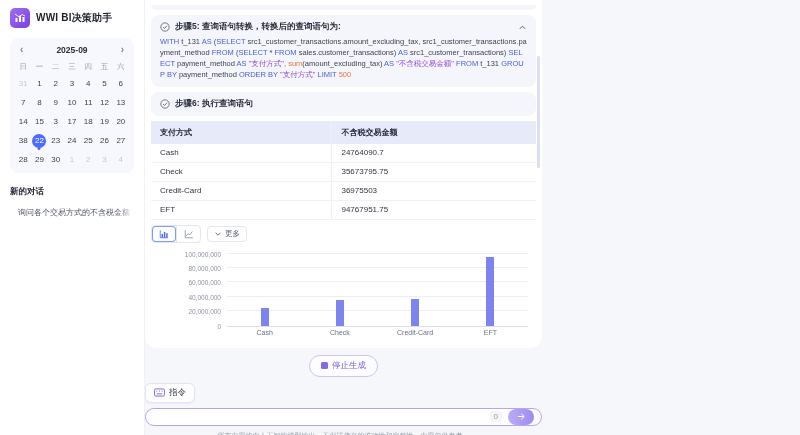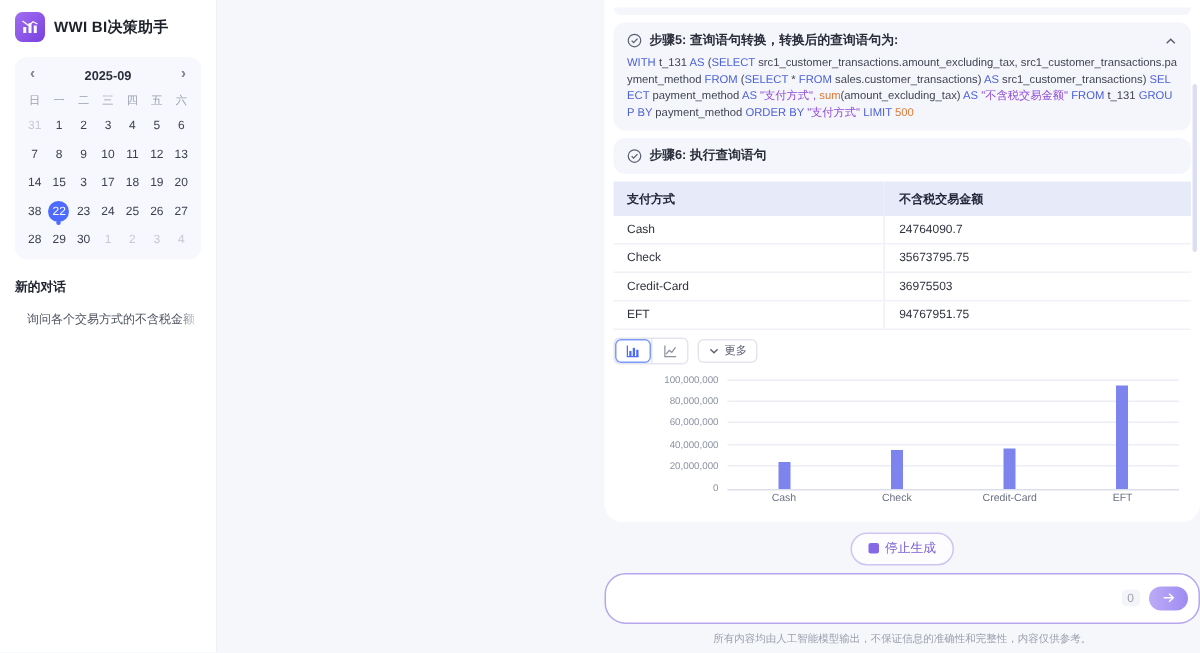--- a/index.html
+++ b/index.html
@@ -25,21 +25,21 @@
   .cal-day .dot { position:absolute; bottom:0; left:50%; transform:translateX(-50%); width:3px; height:3px; border-radius:50%; background:#4d6bfe; }
   .history-title { margin-top:13px; font-size:8.5px; font-weight:bold; color:#1f232e; }
   .history-item { margin-top:9px; padding-left:8px; font-size:8px; color:#4d5360; white-space:nowrap; overflow:hidden; position:relative; cursor:pointer; }
   .history-item::after { content:""; position:absolute; right:0; top:0; bottom:0; width:16px; background:linear-gradient(90deg,rgba(255,255,255,0),#fff); }
   .sidebar-footer { position:absolute; left:10px; right:10px; bottom:10px; display:flex; align-items:center; }
   .avatar { width:16px; height:16px; border-radius:50%; background:#dde7fb; display:flex; align-items:center; justify-content:center; cursor:pointer; }
   .login-label { margin-left:6px; font-size:8.5px; color:#3c4250; cursor:pointer; }
   .collapse-btn { margin-left:auto; display:flex; cursor:pointer; }
 
   
-  .main { flex:1; display:flex; flex-direction:column; align-items:flex-end; overflow:hidden; }
+  .main { flex:1; display:flex; flex-direction:column; align-items:flex-start; overflow:hidden; }
   .chat-card { width:397px; background:#fff; border-radius:0 0 12px 12px; padding:5px 6px 6px; position:relative; }
   .stub { height:5px; background:#f5f6fb; border-radius:0 0 8px 8px; }
   .step { margin-top:5px; background:#f5f6fb; border-radius:8px; padding:6px 9px; }
   .step-header { display:flex; align-items:center; gap:5px; font-size:8.5px; color:#2a2e3a; font-weight:bold; }
   .step-header .chev { margin-left:auto; display:flex; cursor:pointer; }
   .sql { margin-top:4px; font-size:7.5px; line-height:1.45; color:#3f4452; word-break:break-all; }
   .sql .kw { color:#4a5fd8; } .sql .id { color:#3f4452; } .sql .str { color:#8f49d6; }
   .sql .fn { color:#e07b39; } .sql .num { color:#e07b39; }
 
   .result-table { margin-top:5px; width:100%; border-collapse:collapse; }
@@ -333,20 +333,29 @@
     <div class="scroll-thumb"></div>
   </div>
 
   <div class="stop-row">
     <div class="stop-btn">
       <span class="stop-icon"></span>
       <span>停止生成</span>
     </div>
   </div>
 
+  <div class="command-row">
+    <div class="command-btn">
+      <svg width="11" height="9" viewBox="0 0 12 9">
+        <rect x="0.6" y="0.6" width="10.8" height="7.8" rx="1.4" fill="none" stroke="#7a5cd8" stroke-width="1"></rect>
+        <path d="M2.6 3 H3.6 M5.5 3 H6.5 M8.4 3 H9.4 M3 6 H9" stroke="#7a5cd8" stroke-width="1"></path>
+      </svg>
+      <span>指令</span>
+    </div>
+  </div>
 
   <div class="input-box">
     <input class="input-field" value="" style="">
     <span class="char-count">0</span>
     <div class="send-btn">
       <svg width="10" height="9" viewBox="0 0 14 12">
         <path d="M2.5 6 H11" stroke="#fff" stroke-width="1.4" fill="none"></path>
         <path d="M7.5 2.2 L11.5 6 L7.5 9.8" stroke="#fff" stroke-width="1.4" fill="none"></path>
       </svg>
     </div>

